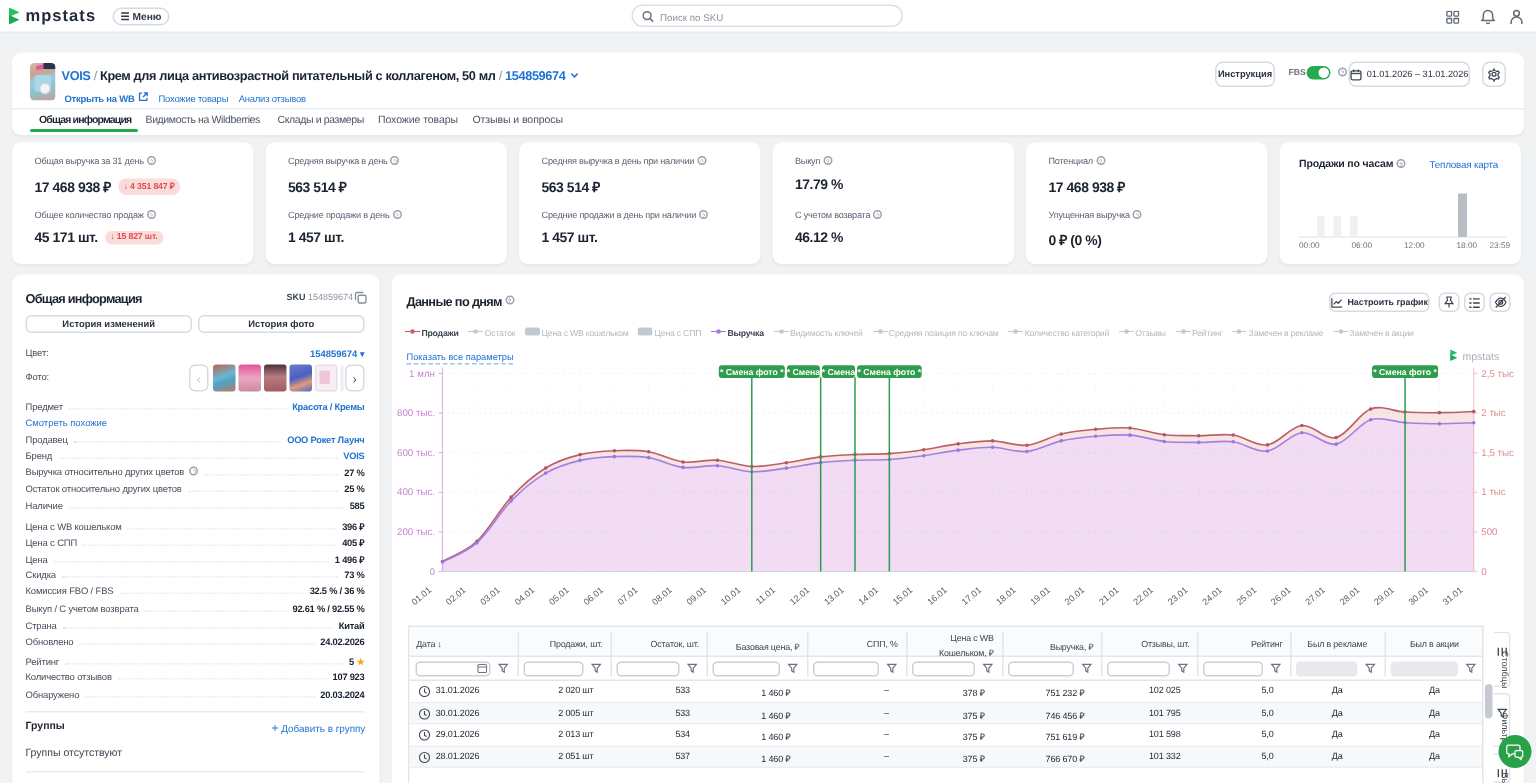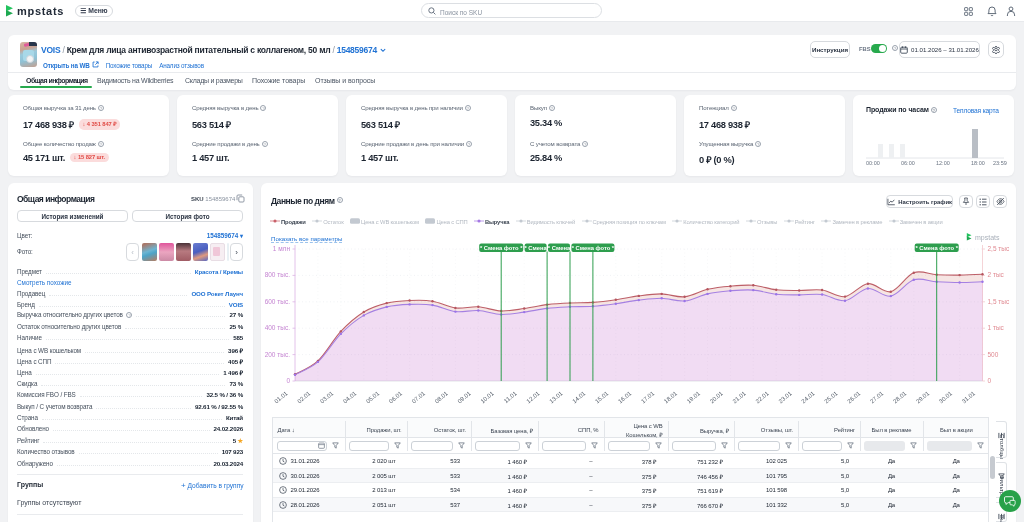--- a/index.html
+++ b/index.html
@@ -112,23 +112,23 @@
 <div class="abs" style="left:192px;top:117.5px;font-size:9.3px;font-weight:bold;letter-spacing:-0.3px">563 514 ₽</div>
 <div class="abs lbl" style="left:192px;top:140px">Средние продажи в день<span class="q">?</span></div>
 <div class="abs" style="left:192px;top:152.5px;font-size:9.3px;font-weight:bold;letter-spacing:-0.3px">1 457 шт.</div>
 
 <div class="abs lbl" style="left:361px;top:104px">Средняя выручка в день при наличии<span class="q">?</span></div>
 <div class="abs" style="left:361px;top:117.5px;font-size:9.3px;font-weight:bold;letter-spacing:-0.3px">563 514 ₽</div>
 <div class="abs lbl" style="left:361px;top:140px">Средние продажи в день при наличии<span class="q">?</span></div>
 <div class="abs" style="left:361px;top:152.5px;font-size:9.3px;font-weight:bold;letter-spacing:-0.3px">1 457 шт.</div>
 
 <div class="abs lbl" style="left:530px;top:104px">Выкуп<span class="q">?</span></div>
-<div class="abs" style="left:530px;top:117.5px;font-size:9.3px;font-weight:bold;letter-spacing:-0.3px">35.34 %</div>
+<div class="abs" style="left:530px;top:117.5px;font-size:9.3px;font-weight:bold;letter-spacing:-0.3px">17.79 %</div>
 <div class="abs lbl" style="left:530px;top:140px">С учетом возврата<span class="q">?</span></div>
-<div class="abs" style="left:530px;top:152.5px;font-size:9.3px;font-weight:bold;letter-spacing:-0.3px">25.84 %</div>
+<div class="abs" style="left:530px;top:152.5px;font-size:9.3px;font-weight:bold;letter-spacing:-0.3px">46.12 %</div>
 
 <div class="abs lbl" style="left:699px;top:104px">Потенциал<span class="q">?</span></div>
 <div class="abs" style="left:699px;top:117.5px;font-size:9.3px;font-weight:bold;letter-spacing:-0.3px">17 468 938 ₽</div>
 <div class="abs lbl" style="left:699px;top:140px">Упущенная выручка<span class="q">?</span></div>
 <div class="abs" style="left:699px;top:152.5px;font-size:9.3px;font-weight:bold;letter-spacing:-0.3px">0 ₽ (0 %)</div>
 
 <div class="abs" style="left:866px;top:106px;font-size:7px;font-weight:bold;color:#1c2430;letter-spacing:-0.1px">Продажи по часам<span class="q">?</span></div>
 <div class="abs" style="left:953px;top:106.5px;font-size:6.6px;color:#2173d4;letter-spacing:-0.15px">Тепловая карта</div>
 <svg class="abs" style="left:862px;top:126px" width="146" height="40" viewBox="0 0 146 40">
  <line x1="4" y1="32" x2="142" y2="32" stroke="#dde0e4" stroke-width="0.8"></line>

